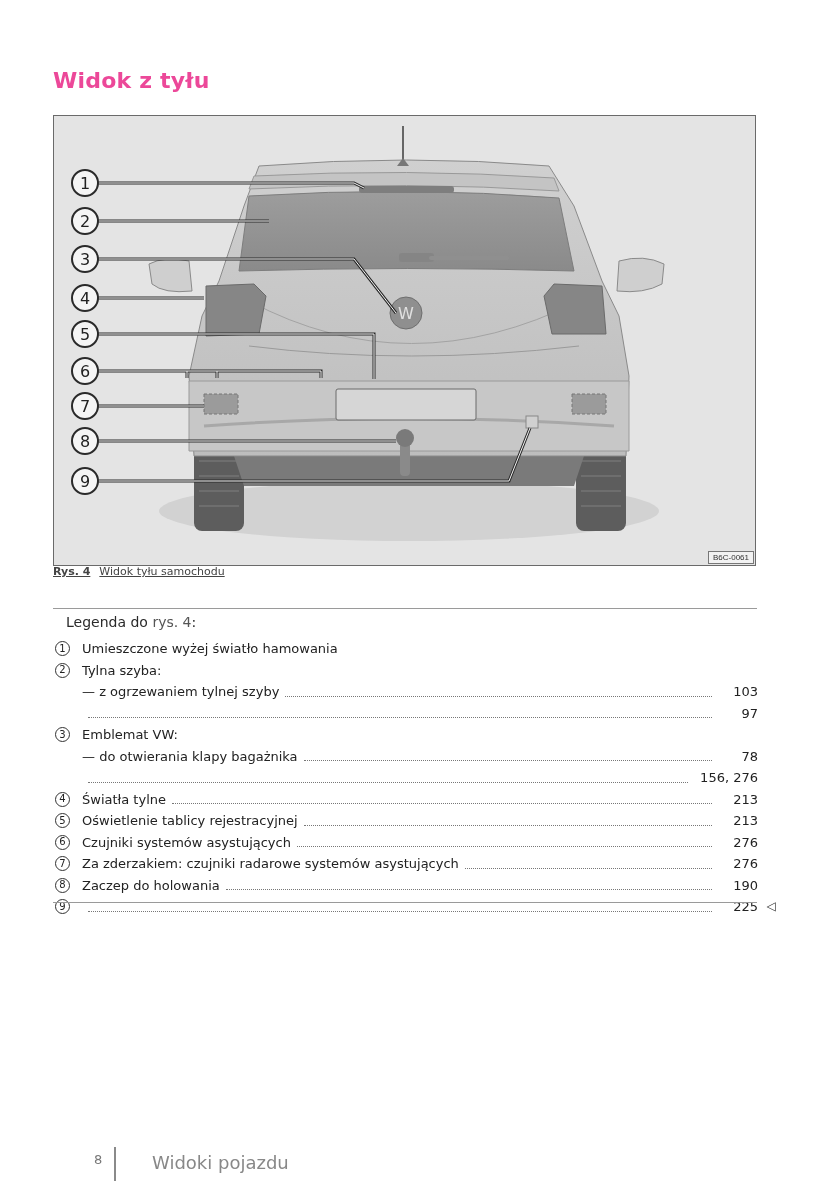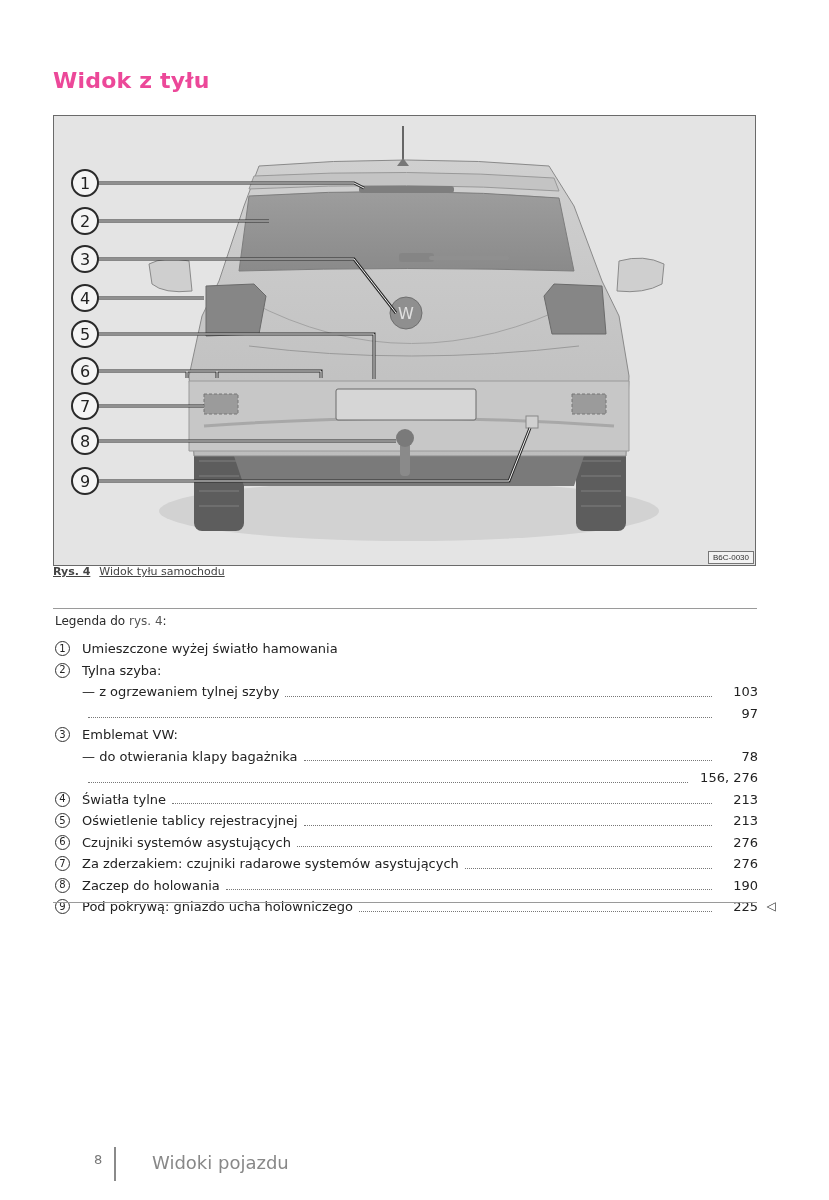--- a/index.html
+++ b/index.html
@@ -18,21 +18,21 @@
   .figure svg { position: absolute; left: 0; top: 0; }
   .fig-code {
     position: absolute; right: 1px; bottom: 1px; font-family: "Liberation Sans", sans-serif;
     font-size: 8px; color: #333; background: #f2f2f2; border: 1px solid #777; padding: 0 4px; line-height: 11px;
   }
   .caption {
     position: absolute; left: 53px; top: 565px; font-size: 11px; color: #444; text-decoration: underline;
   }
   .caption .lbl { font-weight: bold; margin-right: 9px; }
   .sep-top { position: absolute; left: 53px; top: 608px; width: 704px; height: 1px; background: #9a9a9a; }
-  .legend-head { position: absolute; left: 55px; top: 614px; font-size: 12px; color: #2a2a2a; }
+  .legend-head { position: absolute; left: 66px; top: 614px; font-size: 14px; color: #2a2a2a; }
   .legend-head .ref { color: #555; }
   .legend { position: absolute; left: 55px; top: 638px; width: 705px; font-size: 13px; color: #222; }
   .row { position: relative; height: 21.5px; line-height: 21.5px; display: flex; align-items: center; }
   .row.sub { padding-left: 27px; }
   .num {
     display: inline-flex; width: 15px; height: 15px; border: 1px solid #333; border-radius: 50%;
     align-items: center; justify-content: center; font-size: 10px; margin-right: 12px; flex: 0 0 auto;
     box-sizing: border-box; line-height: 1;
   }
   .txt { white-space: nowrap; flex: 0 0 auto; }
@@ -162,21 +162,21 @@
       <text x="31" y="111">2</text>
       <text x="31" y="149">3</text>
       <text x="31" y="188">4</text>
       <text x="31" y="224">5</text>
       <text x="31" y="261">6</text>
       <text x="31" y="296">7</text>
       <text x="31" y="331">8</text>
       <text x="31" y="371">9</text>
     </g>
   </svg>
-  <div class="fig-code">B6C-0030</div>
+  <div class="fig-code">B6C-0061</div>
 </div>
 
 <div class="caption">
   <span class="lbl">Rys. 4</span><span>Widok tyłu samochodu</span>
 </div>
 
 <div class="sep-top"></div>
 
 <div class="legend-head">
   <span>Legenda do</span>
@@ -239,21 +239,20 @@
     <span class="page">276</span>
   </div>
   <div class="row">
     <span class="num">8</span>
     <span class="txt">Zaczep do holowania</span>
     <span class="dots"></span>
     <span class="page">190</span>
   </div>
   <div class="row">
     <span class="num">9</span>
-    <span class="txt">Pod pokrywą: gniazdo ucha holowniczego</span>
     <span class="dots"></span>
     <span class="page">225</span>
     <span class="back-arrow">◁</span>
   </div>
 </div>
 
 <div class="sep-bottom"></div>
 
 <div class="footer-num">8</div>
 <div class="footer-bar"></div>

